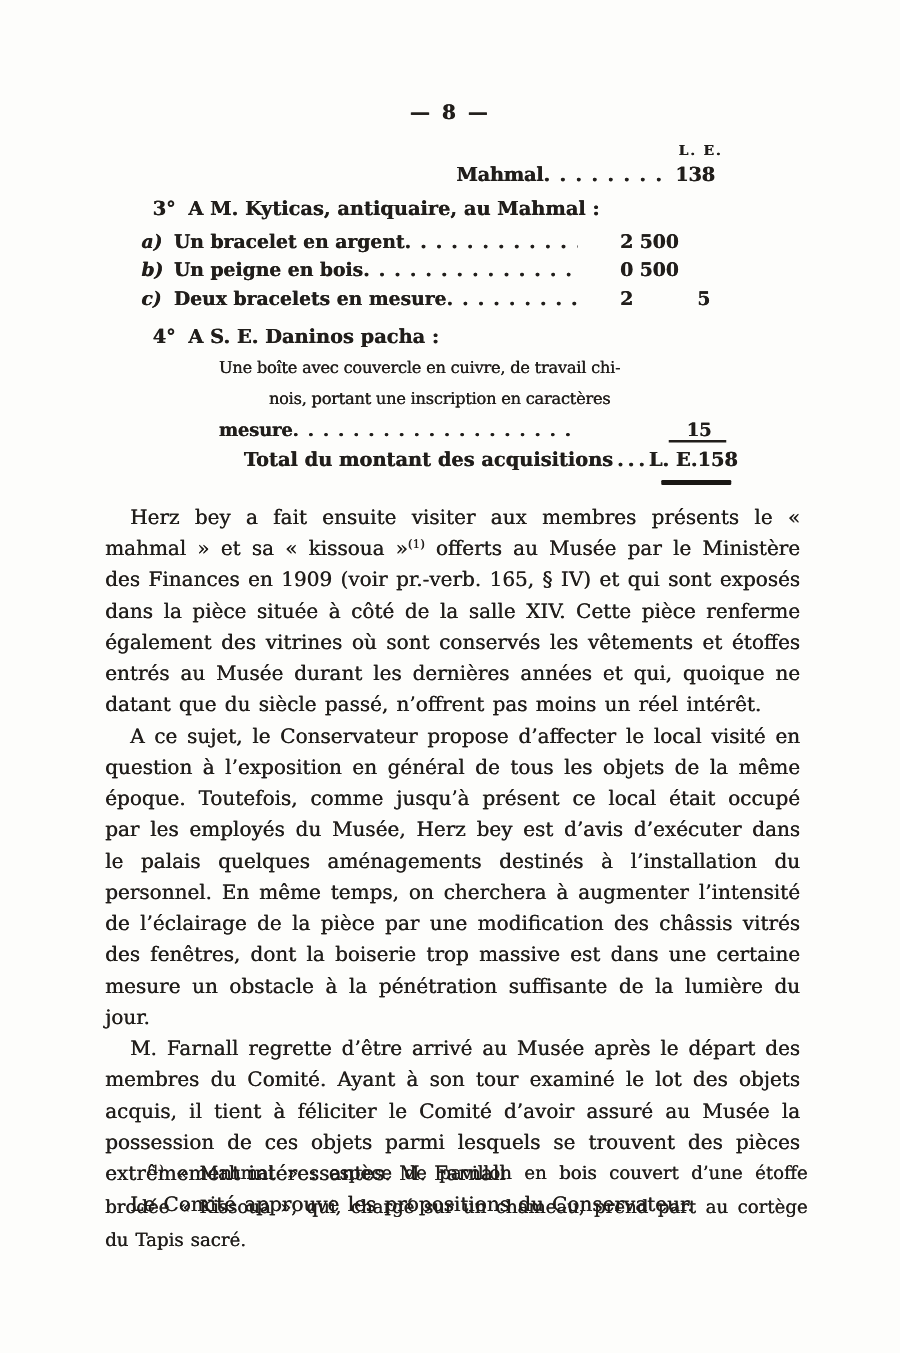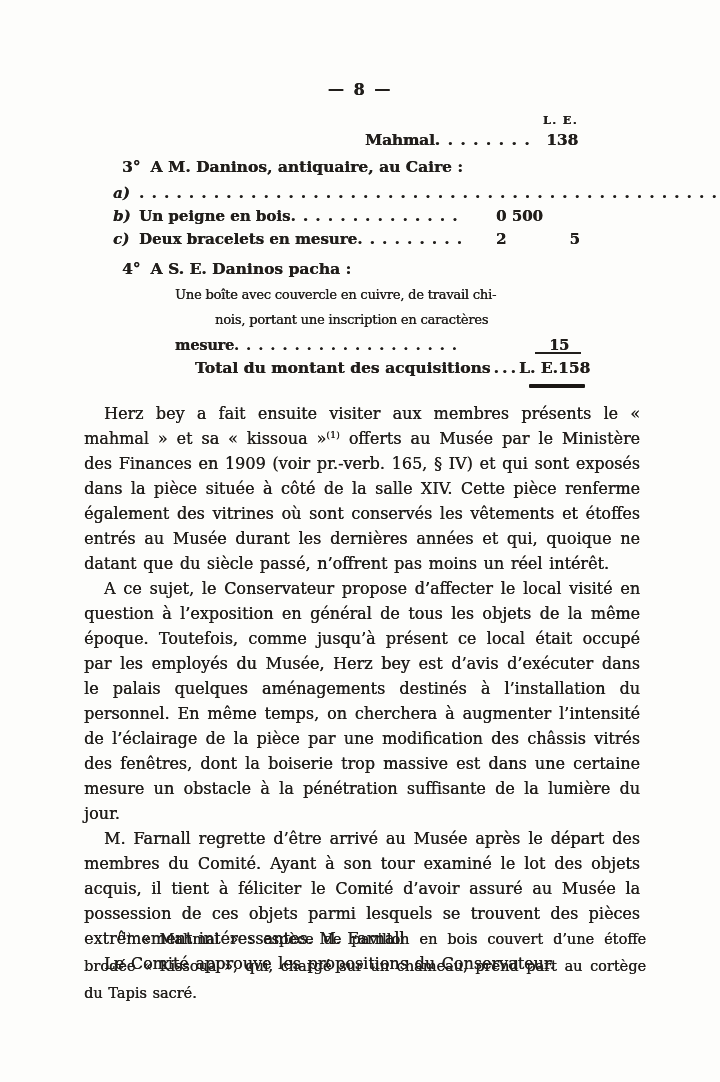--- a/index.html
+++ b/index.html
@@ -43,21 +43,21 @@
   }
   .row-a { top: 184px; } .row-b { top: 207px; } .row-c { top: 230px; }
   .letter { font-style: italic; font-weight: bold; }
   .lbl { white-space: nowrap; }
   .leader { overflow: hidden; white-space: nowrap; min-width: 0; }
   .leader::after {
     content: ". . . . . . . . . . . . . . . . . . . . . . . . . . . . . . . . . . . . . . . . . . . . . . . .";
     letter-spacing: 1px;
   }
   .milli { padding-left: 34px; white-space: nowrap; }
-  .tot { text-align: right; }
+  .tot { text-align: center; }
   .desc-line {
     position: absolute; font-size: 13px; font-weight: normal;
     white-space: nowrap; letter-spacing: -0.2px;
   }
   .desc1 { top: 287px; left: 175px; }
   .desc2 { top: 312px; left: 215px; }
   .arabes-row {
     position: absolute; top: 336px; left: 175px; right: 140px;
     display: flex; align-items: baseline; font-size: 14.5px; font-weight: bold;
   }
@@ -107,25 +107,26 @@
 
     <div class="currency-head">L. E.</div>
 
     <div class="report-row acct">
       <span>Mahmal</span>
       <span class="leader"></span>
       <span class="tot">138</span>
     </div>
 
     <div class="sec-head sec3">
-      <span class="sec-num">3°</span><span>A M. Daninos, antiquaire, au Caire :</span>
+      <span class="sec-num">3°</span><span>A M. Kyticas, antiquaire, au Mahmal :</span>
     </div>
 
     <div class="item-row row-a">
       <span class="letter">a)</span>
+      <span class="lbl">Un bracelet en argent</span>
       <span class="leader"></span>
       <span class="milli">2 500</span>
       <span class="tot"></span>
     </div>
 
     <div class="item-row row-b">
       <span class="letter">b)</span>
       <span class="lbl">Un peigne en bois</span>
       <span class="leader"></span>
       <span class="milli">0 500</span>

